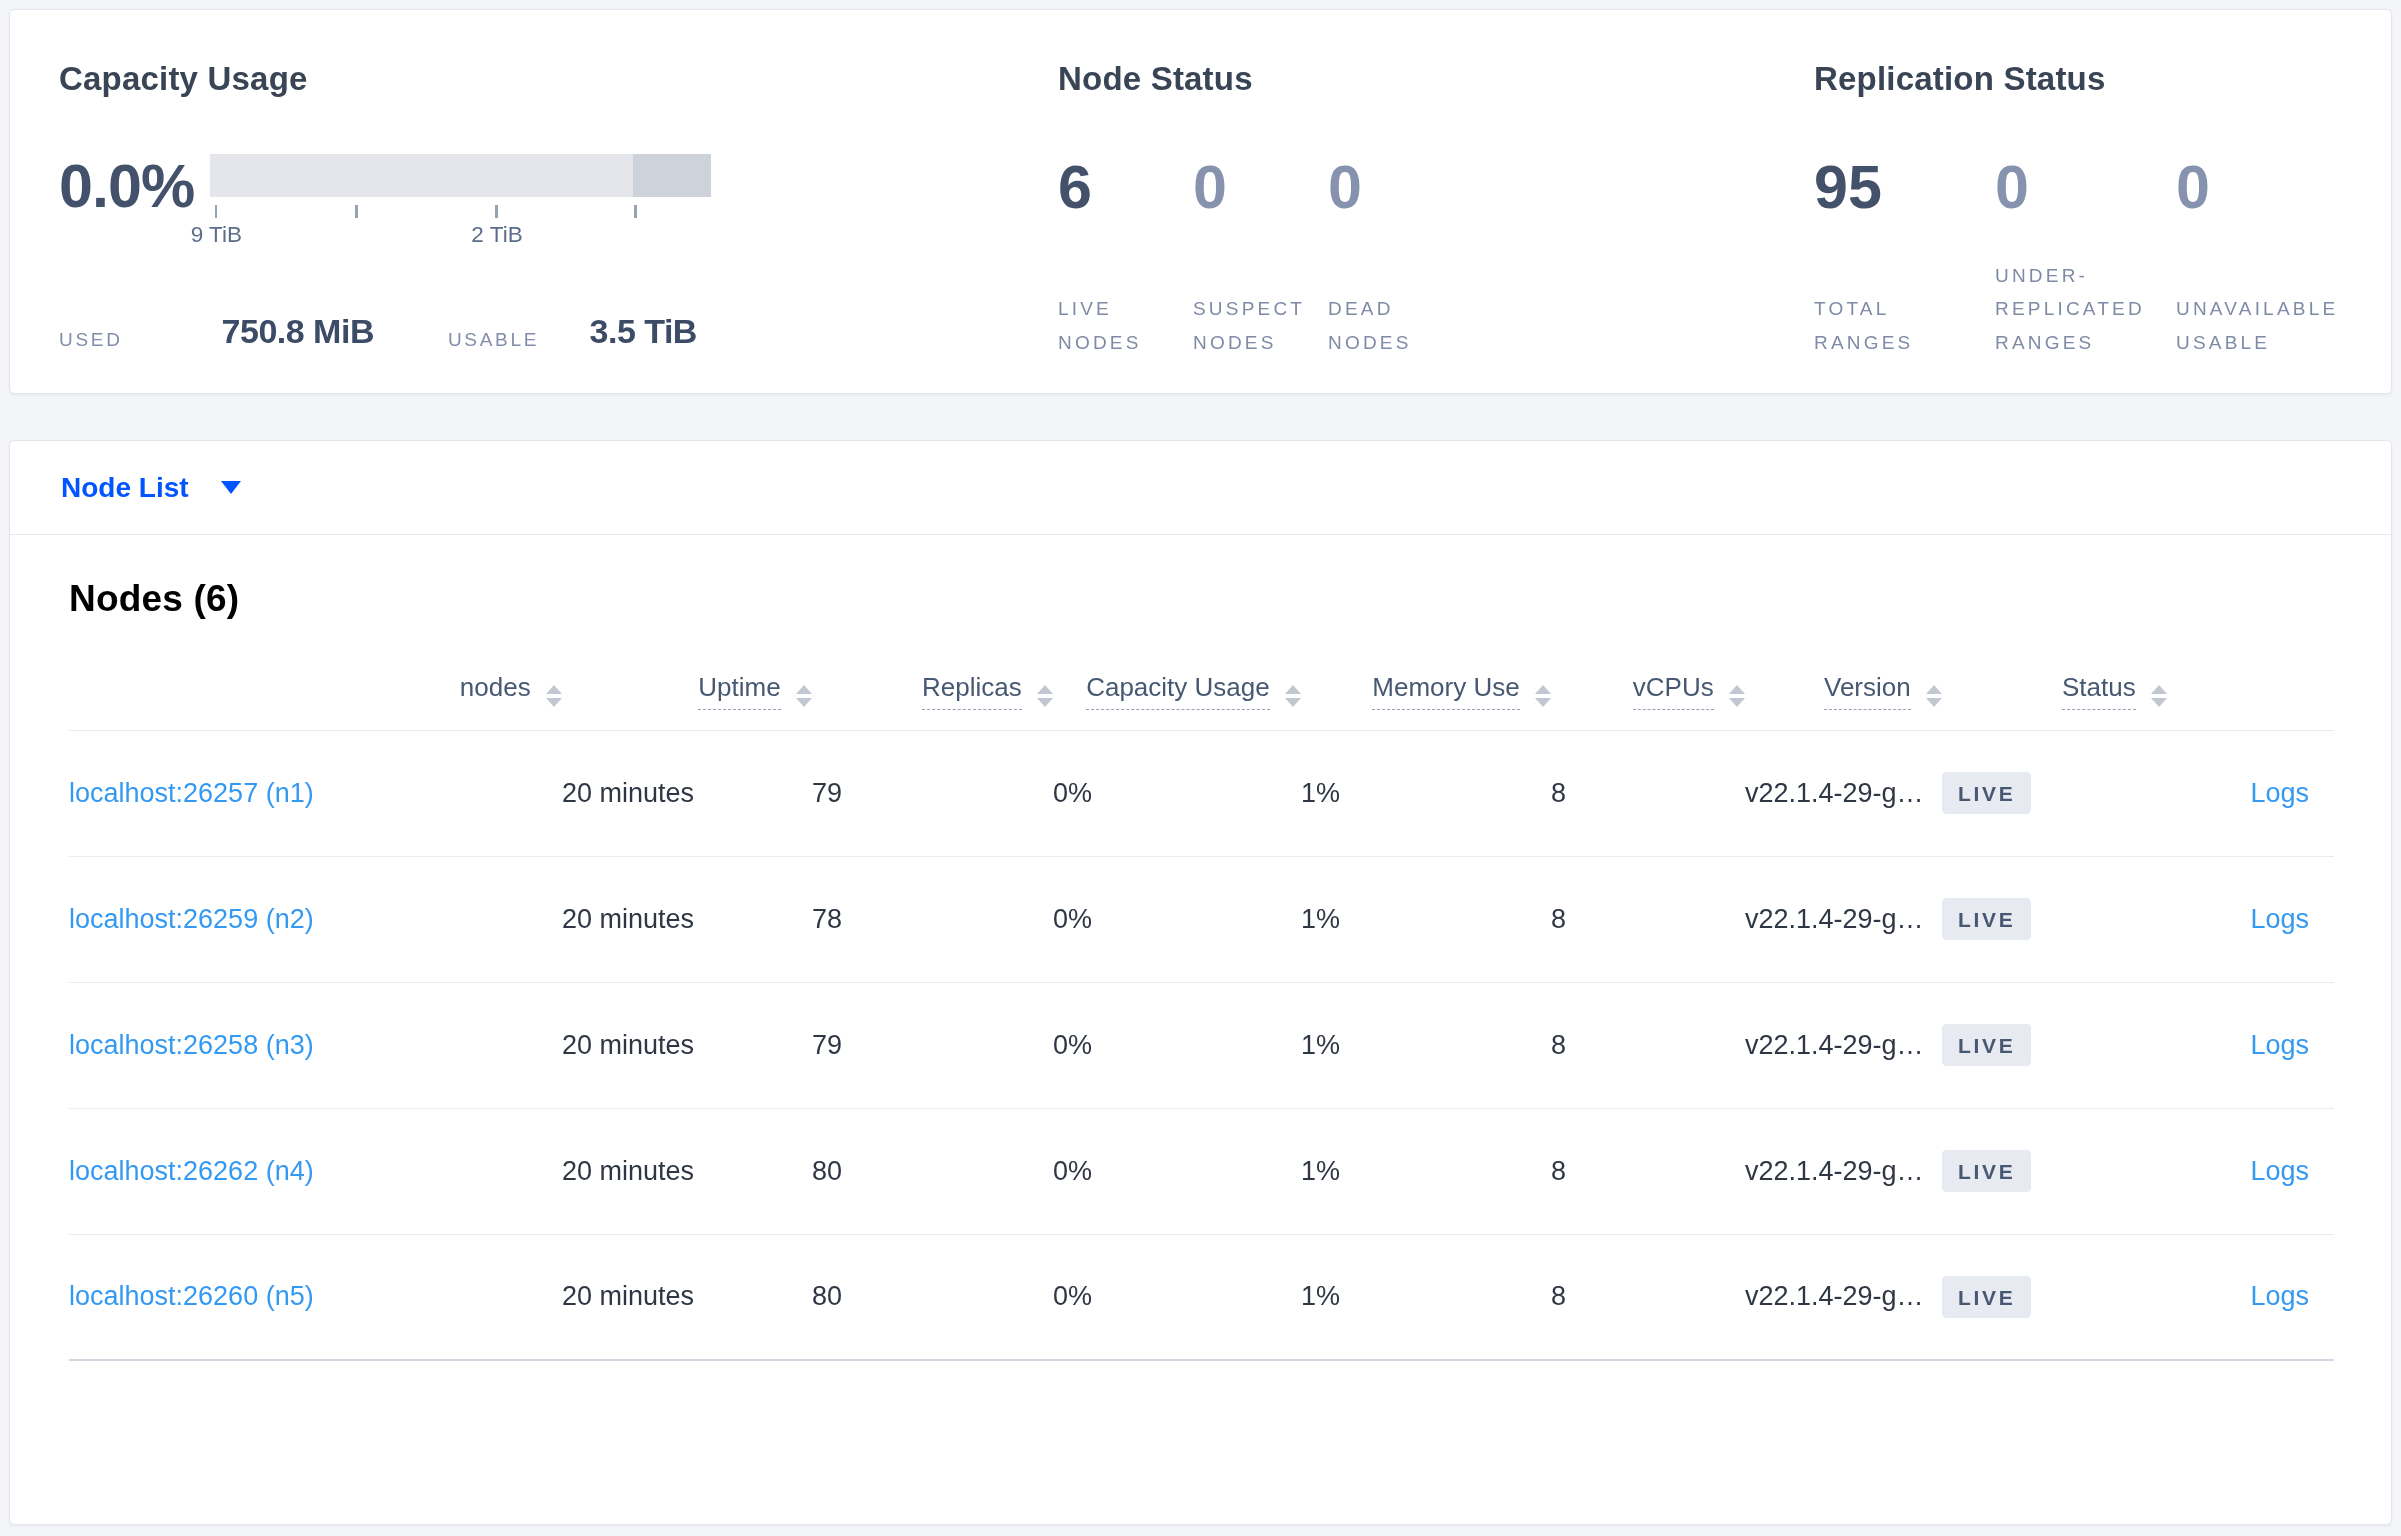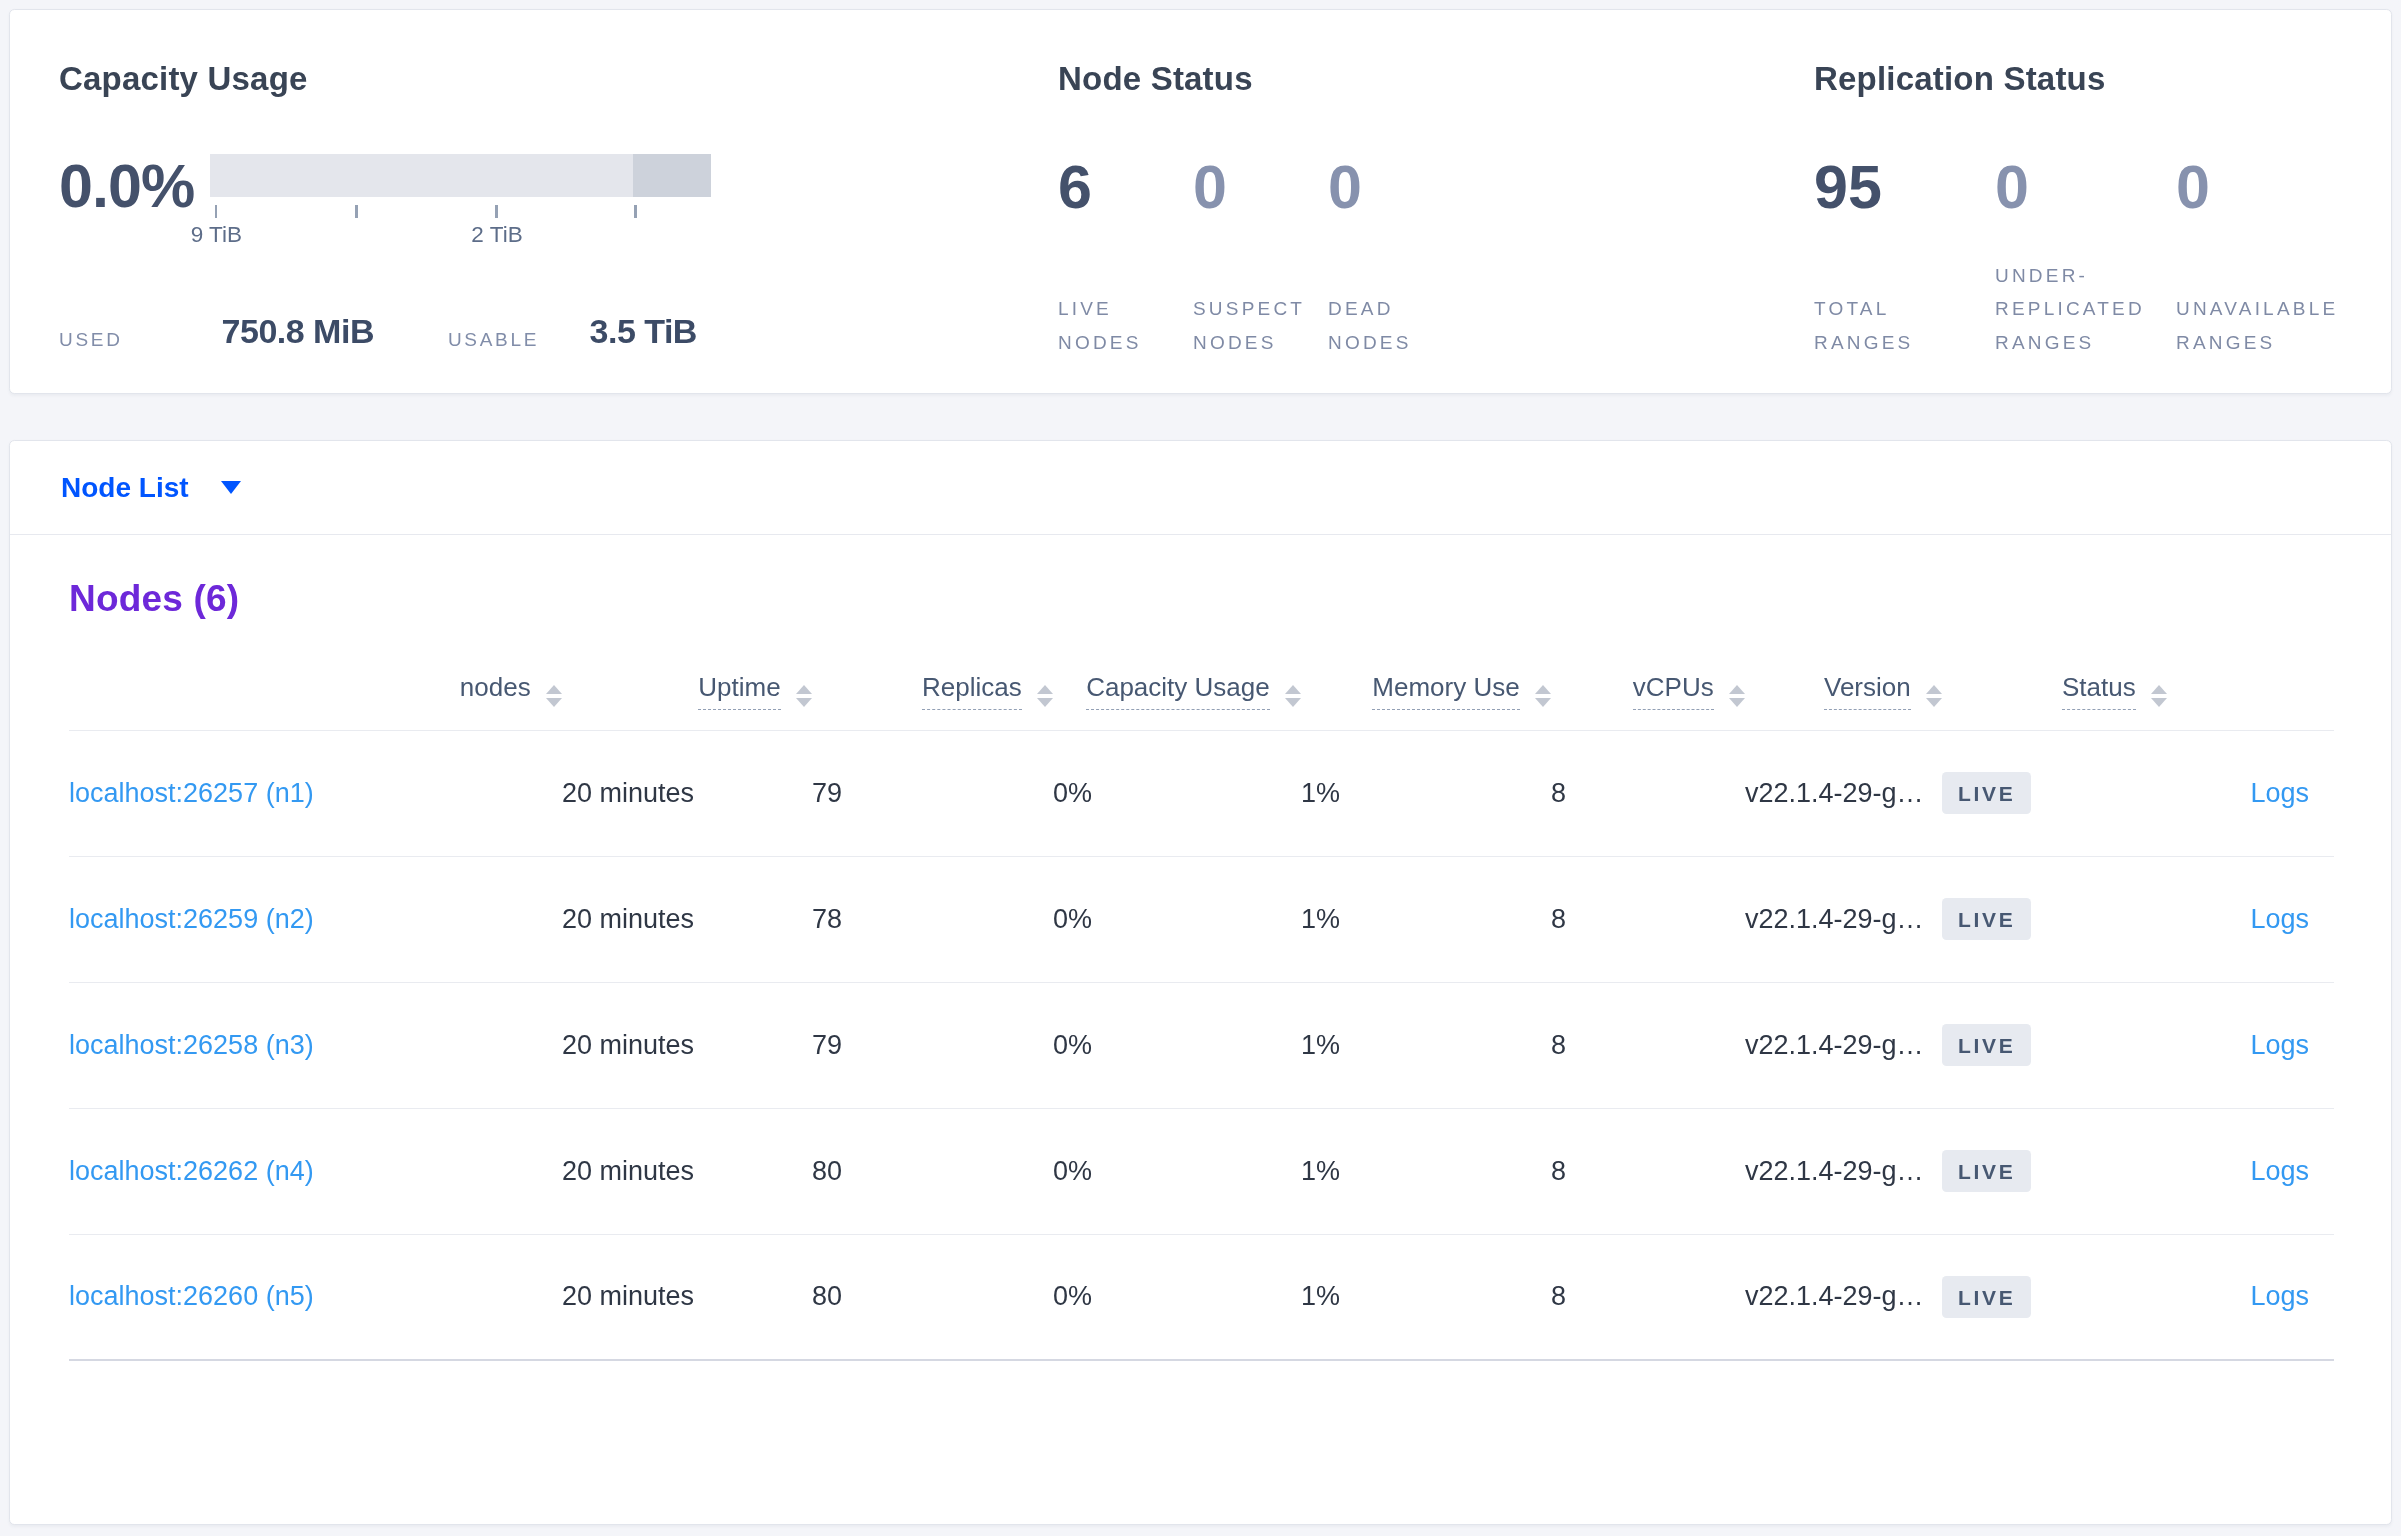--- a/index.html
+++ b/index.html
@@ -75,21 +75,21 @@
   .nodelist-btn span { font-size:28px; font-weight:700; color:#0055ff; }
   .dd-caret {
     width:0; height:0;
     border-left:10.8px solid transparent; border-right:10.8px solid transparent;
     border-top:13.5px solid #0055ff;
   }
 
   
   .table-area { padding:0 59px; }
   .table-area h3 {
-    margin-top:43px; font-size:37px; font-weight:600; color:#6d28d9;
+    margin-top:43px; font-size:37px; font-weight:600; color:#000000;
     letter-spacing:0.2px;
   }
   table { width:100%; table-layout:fixed; border-collapse:collapse; margin-top:29px; }
   th {
     height:81px; text-align:right; vertical-align:middle;
     font-size:26px; font-weight:400; color:#475872; white-space:nowrap;
   }
   .th-label { padding-bottom:7.2px; }
   .th-label.dashed { border-bottom:1.8px dashed #93a0b5; }
   .sort-icon { display:inline-flex; flex-direction:column; gap:3.6px; margin-left:15.3px; vertical-align:1.8px; }
@@ -173,21 +173,21 @@
       <div class="stat">
         <div class="stat-value dark">95</div>
         <div class="stat-label">TOTAL RANGES</div>
       </div>
       <div class="stat">
         <div class="stat-value">0</div>
         <div class="stat-label">UNDER-REPLICATED RANGES</div>
       </div>
       <div class="stat">
         <div class="stat-value">0</div>
-        <div class="stat-label">UNAVAILABLE RANGES</div>
+        <div class="stat-label">UNAVAILABLE USABLE</div>
       </div>
     </div>
   </section>
 </div>
 
 <div class="card" id="main-card">
 
   <div class="nodelist-bar">
     <div class="nodelist-btn">
       <span>Node List</span>

